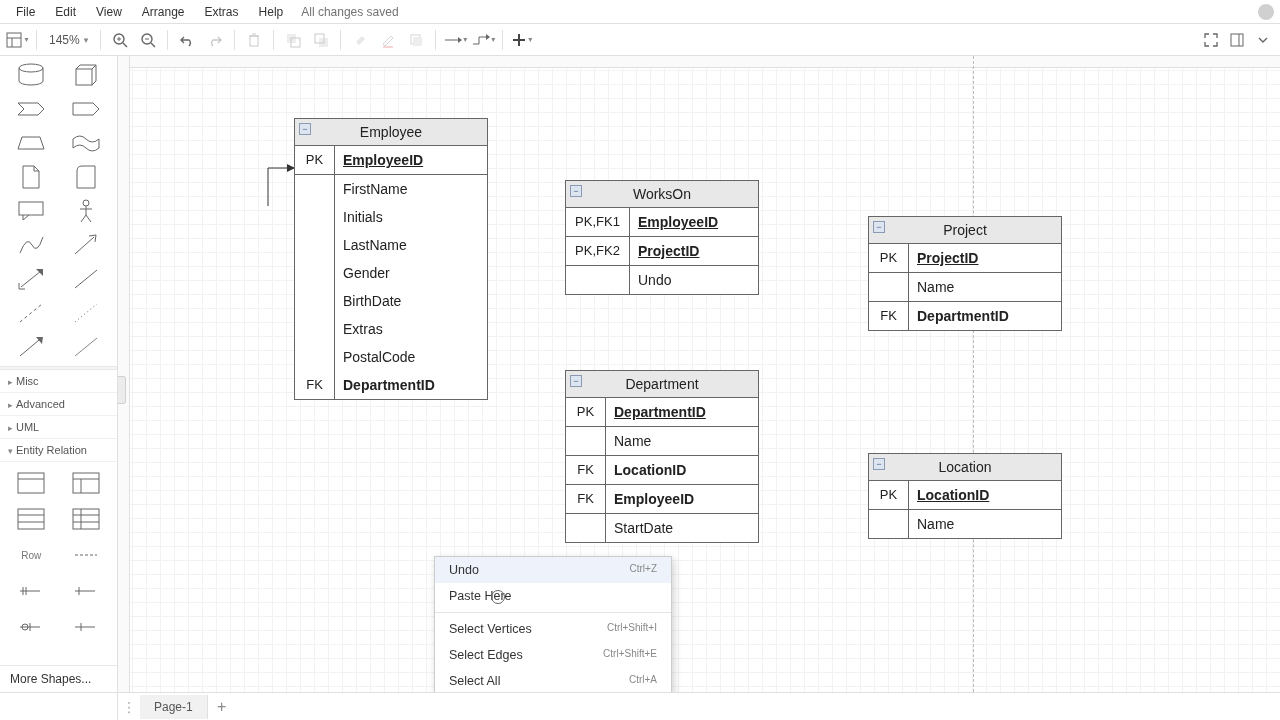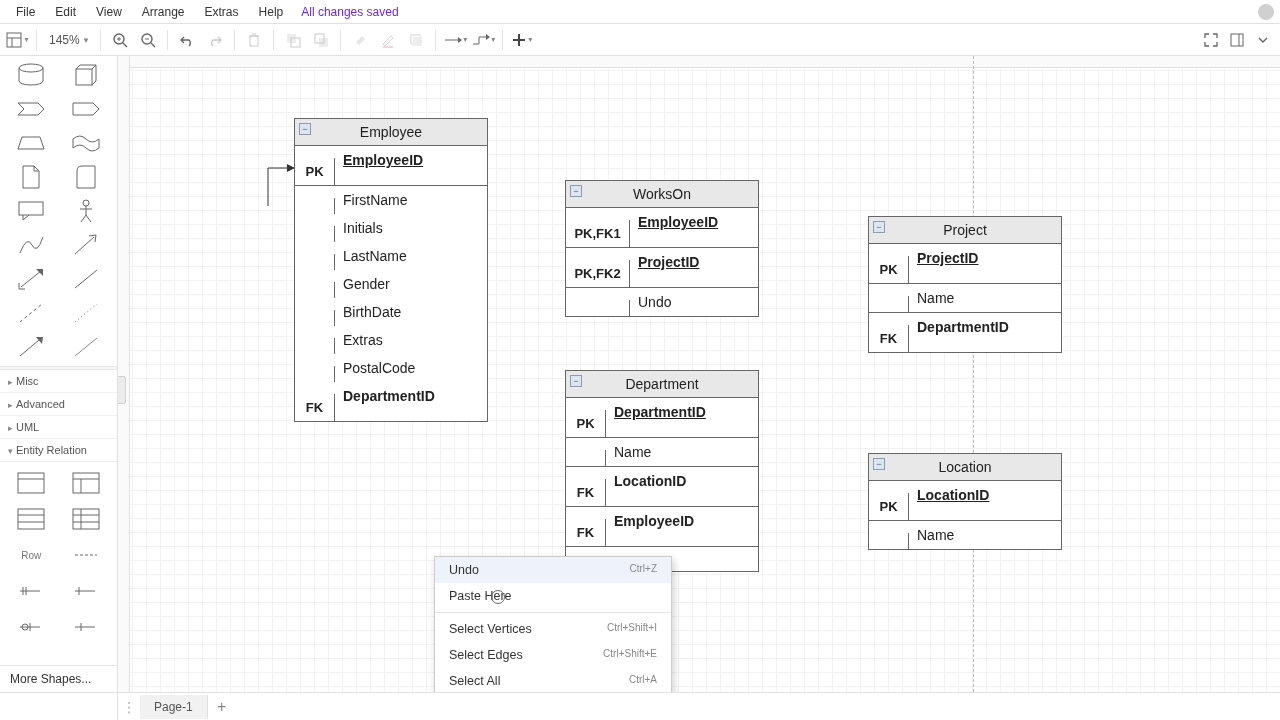--- a/index.html
+++ b/index.html
@@ -1,21 +1,21 @@
 <!DOCTYPE html>
 <html><head>
 <meta charset="utf-8">
 <style>
 * { box-sizing: border-box; margin: 0; padding: 0; font-family: -apple-system, BlinkMacSystemFont, "Segoe UI", Helvetica, Arial, sans-serif; }
 html, body { width: 1280px; height: 720px; overflow: hidden; background: #fff; }
 
 
 .menubar { height: 24px; display: flex; align-items: center; padding: 0 6px; font-size: 12px; color: #333; border-bottom: 1px solid #e0e0e0; }
 .menubar .mitem { padding: 3px 10px; cursor: default; }
-.menubar .saved { color: #6d28d9; padding-left: 8px; }
+.menubar .saved { color: #737373; padding-left: 8px; }
 .menubar .share { margin-left: auto; width: 16px; height: 16px; border-radius: 50%; background: #d0d0d0; }
 
 
 .toolbar { height: 32px; display: flex; align-items: center; padding: 0 4px; border-bottom: 1px solid #e0e0e0; gap: 2px; font-size: 12px; color: #555; }
 .tbtn { width: 26px; height: 26px; display: flex; align-items: center; justify-content: center; cursor: default; position: relative; }
 .tbtn svg { pointer-events: none; }
 .tsep { width: 1px; height: 20px; background: #e0e0e0; margin: 0 4px; }
 .zoom { display: flex; align-items: center; padding: 0 6px; gap: 4px; }
 .zoom .caret { font-size: 9px; color: #888; }
 .toolbar .right { margin-left: auto; display: flex; align-items: center; }
@@ -44,21 +44,21 @@
 .pagebreak { position:absolute; top:0; bottom:0; left:855px; width:0; border-left:1px dashed #bbb; }
 .collapse-nub { position:absolute; left:0; top:320px; width:8px; height:28px; background:#ececec; border:1px solid #d0d0d0; border-left:none; border-radius:0 3px 3px 0; }
 
 
 .ertable { position: absolute; border: 1px solid #666; background: #fff; font-size: 14px; color: #222; }
 .ertable .ttitle { background: #e8e8e8; text-align: center; padding: 5px 0; border-bottom: 1px solid #666; font-size: 14px; position: relative; }
 .ertable .collapse-icon { position:absolute; left:4px; top:4px; width:12px; height:12px; border:1px solid #8a9bb3; background:#dde5f0; font-size:9px; line-height:10px; text-align:center; color:#45658f; }
 .trow { display:flex; border-bottom:1px solid #666; }
 .trow:last-child { border-bottom: none; }
 .trow.subdiv { border-bottom:1px solid #666; }
-.kcol { width: 40px; border-right: 1px solid #666; text-align:center; padding: 6px 3px; font-weight:bold; font-size:13px;margin-top:12px;}
+.kcol { width: 40px; border-right: 1px solid #666; text-align:center; padding: 6px 3px; font-weight:normal; font-size:13px;}
 .kcol.wide { width: 64px; }
 .vcol { flex:1; padding: 6px 8px; font-size: 14px; }
 .pku { text-decoration: underline; font-weight: bold; }
 .fkb { font-weight: bold; }
 
 
 svg.connectors { position:absolute; inset:0; pointer-events:none; }
 
 
 .ctxmenu { position: absolute; left: 316px; top: 500px; width: 238px; background: #fff; border:1px solid #ccc; box-shadow: 2px 3px 8px rgba(0,0,0,0.18); font-size: 12.5px; color:#333; }
@@ -508,20 +508,21 @@
       <div class="trow">
           <div class="kcol">FK</div>
           <div class="vcol fkb">LocationID</div>
         </div>
       <div class="trow">
           <div class="kcol">FK</div>
           <div class="vcol fkb">EmployeeID</div>
         </div>
       <div class="trow">
           <div class="kcol"></div>
+          <div class="vcol">StartDate</div>
         </div>
     </div>
 
     <div class="ertable" style="left:750px; top:397px; width:194px;">
       <div class="ttitle"><span class="collapse-icon">−</span><span>Location</span></div>
       <div class="trow">
           <div class="kcol">PK</div>
           <div class="vcol pku">LocationID</div>
         </div>
       <div class="trow">

